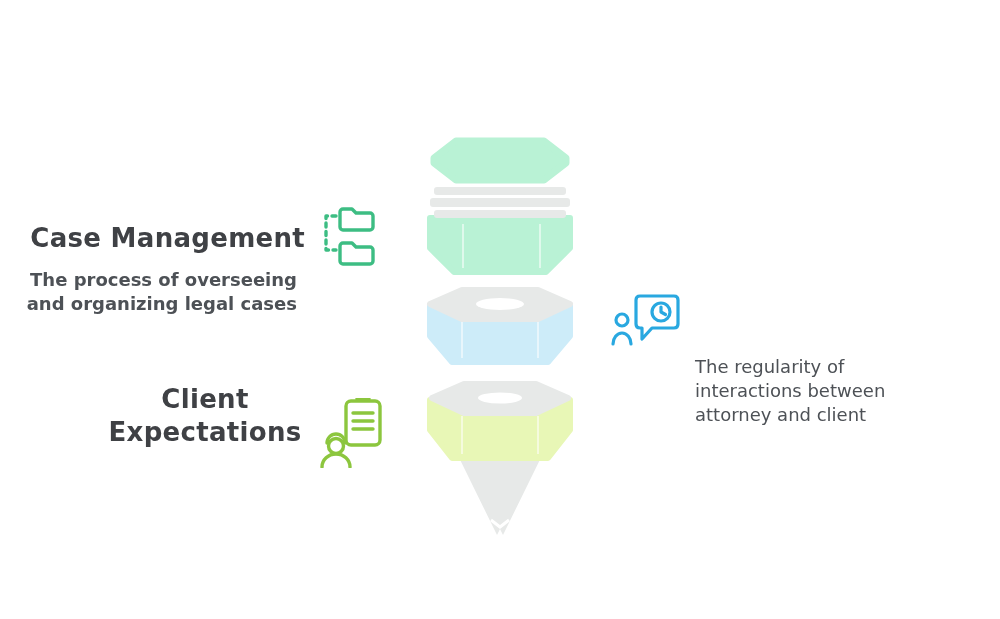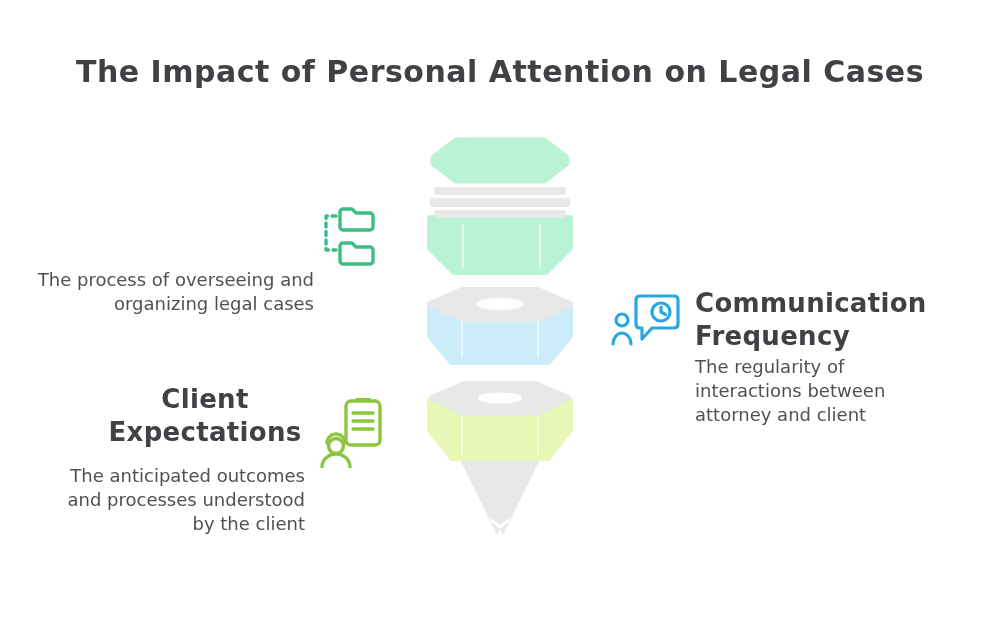--- a/index.html
+++ b/index.html
@@ -15,37 +15,36 @@
   .heading {
     position:absolute; margin:0; font-size:26px; font-weight:bold;
     color:#3f4145; line-height:1.25; letter-spacing:0.3px;
   }
   .desc {
     position:absolute; margin:0; font-size:18px; color:#4d5156;
     line-height:1.33;
   }
   .ra { text-align:right; }
   #h-case   { left:20px;  top:222px; width:285px; }
-  #d-case   { left:29px;  top:268px; width:285px; }
+  #d-case   { left:12px;  top:268px; width:285px;font-weight:bold; }
   #h-client { left:105px; top:383px; width:200px;text-align:center; }
   #d-client { left:43px;  top:464px; width:262px; }
   #h-comm   { left:695px; top:287px; width:240px; }
   #d-comm   { left:695px; top:355px; width:215px; }
   .funnel { position:absolute; left:400px; top:132px; }
   .icon { position:absolute; }
   #icon-folders { left:316px; top:201px; }
   #icon-client  { left:320px; top:398px; }
   #icon-comm    { left:610px; top:292px; }
 </style>
 </head>
 <body>
 
 <div class="stage">
 
-  <h1 class="title">The Impact of Personal Attention on Legal Cases</h1>
 
   <svg class="funnel" width="200" height="420" viewBox="0 0 200 420">
 
     <path d="M44 295 L156 295 L103 403 L100 397 L97 403 Z" fill="#e7e9e8"></path>
     <path d="M91 388 L100 395 L109 388" fill="none" stroke="#ffffff" stroke-width="3"></path>
 
     <polygon points="30,268 170,268 170,298 148,326 52,326 30,298" stroke-width="6" stroke-linejoin="round" fill="#e8f7b6" stroke="#e8f7b6"></polygon>
     <path d="M62 284 V322 M138 284 V322" stroke="#ffffff" stroke-opacity="0.55" stroke-width="2"></path>
 
     <polygon points="32,266 64,252 136,252 168,266 136,281 64,281" stroke-width="6" stroke-linejoin="round" fill="#e7e9e8" stroke="#e7e9e8"></polygon>
@@ -62,43 +61,42 @@
 
     <g>
       <rect x="34" y="55" width="132" height="8" rx="3" fill="#e7e9e8"></rect>
       <rect x="30" y="66" width="140" height="9" rx="3" fill="#e7e9e8"></rect>
       <rect x="34" y="78" width="132" height="8" rx="3" fill="#e7e9e8"></rect>
     </g>
 
     <polygon points="34,26 56,9 144,9 166,26 166,31 144,48 56,48 34,31" stroke-width="7" stroke-linejoin="round" fill="#b9f2d5" stroke="#b9f2d5"></polygon>
   </svg>
 
+  <h2 class="heading ra" id="h-case">Case Management</h2>
   <p class="desc ra" id="d-case">The process of overseeing and organizing legal cases</p>
   <svg class="icon" id="icon-folders" width="70" height="66" viewBox="0 0 70 66">
     <g fill="none" stroke-width="3.4" stroke-linecap="round" stroke-linejoin="round" stroke="#3dbd83">
       <path d="M20 15 H10 V49 H20" stroke-dasharray="4 4.5"></path>
       <path d="M27 8 h9 l4 4 h14 a3 3 0 0 1 3 3 v11 a3 3 0 0 1 -3 3 h-27 a3 3 0 0 1 -3 -3 V11 a3 3 0 0 1 3 -3 z"></path>
       <path d="M27 42 h9 l4 4 h14 a3 3 0 0 1 3 3 v11 a3 3 0 0 1 -3 3 h-27 a3 3 0 0 1 -3 -3 V45 a3 3 0 0 1 3 -3 z"></path>
     </g>
   </svg>
 
   <h2 class="heading ra" id="h-client">Client Expectations</h2>
-  <p class="desc ra" id="d-client">The anticipated outcomes and processes understood by the client</p>
   <svg class="icon" id="icon-client" width="66" height="70" viewBox="0 0 66 70">
     <g fill="none" stroke-width="3.4" stroke-linecap="round" stroke-linejoin="round" stroke="#8cc63e">
       <rect x="26" y="3" width="34" height="44" rx="5"></rect>
       <path d="M37 1 h12"></path>
       <path d="M33 15 h20 M33 23 h20 M33 31 h20"></path>
       <circle cx="16" cy="48" r="7.5"></circle>
       <path d="M7 45 a9 9 0 0 1 18 0"></path>
       <path d="M2 69 a14 13 0 0 1 28 0"></path>
     </g>
   </svg>
 
-  <h2 class="heading" id="h-comm">Communication Frequency</h2>
   <p class="desc" id="d-comm">The regularity of interactions between attorney and client</p>
   <svg class="icon" id="icon-comm" width="72" height="64" viewBox="0 0 72 64">
     <g fill="none" stroke-width="3.2" stroke-linecap="round" stroke-linejoin="round" stroke="#29a8e0">
       <path d="M32 4 H64 Q68 4 68 8 V32 Q68 36 64 36 H42 L32 47 V36 H30 Q26 36 26 32 V8 Q26 4 30 4 Z"></path>
       <circle cx="51" cy="20" r="9"></circle>
       <path d="M51 15 V20 L55.5 22.5"></path>
       <circle cx="12" cy="28" r="6"></circle>
       <path d="M3 52 a9 11 0 0 1 18 0"></path>
     </g>
   </svg>

